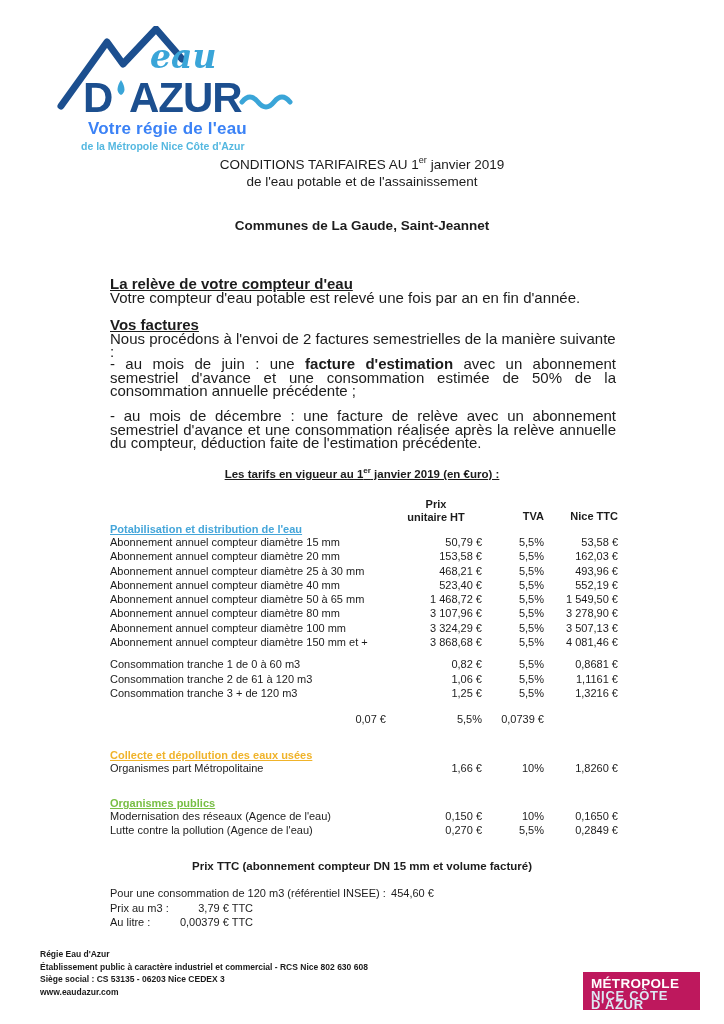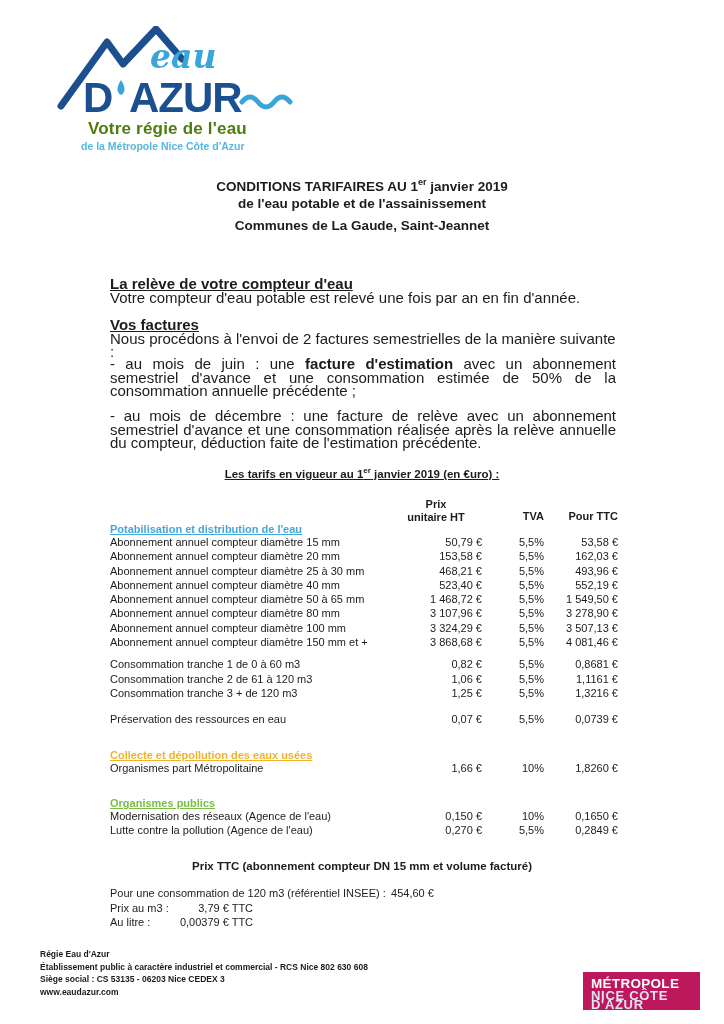--- a/index.html
+++ b/index.html
@@ -5,25 +5,25 @@
   html,body{margin:0;padding:0;}
   body{
     width:724px;height:1024px;position:relative;background:#ffffff;
     font-family:"Liberation Sans", sans-serif;color:#1c1c1c;overflow:hidden;
   }
   .abs{position:absolute;}
 
   
   .logo{left:55px;top:26px;width:250px;}
   .logo svg{display:block;}
-  .tagline1{font-size:17px;font-weight:bold;color:#4d7c0f;margin:1px 0 0 33px;letter-spacing:.2px;}
+  .tagline1{font-size:17px;font-weight:bold;color:#3b82f6;margin:1px 0 0 33px;letter-spacing:.2px;}
   .tagline2{font-size:10.5px;font-weight:bold;color:#55b8e0;margin:1px 0 0 26px;}
 
   
-  .title{left:0;right:0;top:152px;text-align:center;font-weight:bold;font-size:13.5px;line-height:17px;margin-top:22px;}
+  .title{left:0;right:0;top:152px;text-align:center;font-weight:normal;font-size:13.5px;line-height:17px;}
   .title sup{font-size:9px;}
   .communes{left:0;right:0;top:218px;text-align:center;font-weight:bold;font-size:13.5px;}
 
   
   .content{left:110px;width:506px;font-size:15px;line-height:13.5px;}
   .p-heading{font-weight:bold;text-decoration:underline;}
   .just{text-align:justify;}
   #releve{top:277px;} #factures{top:318px;} #para-juin{top:357px;} #para-dec{top:409px;}
 
   
@@ -104,21 +104,21 @@
 
 <div class="abs table">
 
   <div class="trow thead">
     <div class="cell"></div>
     <div class="cell c-prix">
       <div>Prix</div>
       <div>unitaire HT</div>
     </div>
     <div class="cell num c-end">TVA</div>
-    <div class="cell num c-end">Pour TTC</div>
+    <div class="cell num c-end">Nice TTC</div>
   </div>
 
   <div class="g-heading h-potable">Potabilisation et distribution de l'eau</div>
 
   <div class="trow">
     <div class="cell">Abonnement annuel compteur diamètre 15 mm</div>
     <div class="cell num">50,79 €</div>
     <div class="cell num">5,5%</div>
     <div class="cell num">53,58 €</div>
   </div>
@@ -182,21 +182,20 @@
   <div class="trow">
     <div class="cell">Consommation tranche 3 + de 120 m3</div>
     <div class="cell num">1,25 €</div>
     <div class="cell num">5,5%</div>
     <div class="cell num">1,3216 €</div>
   </div>
 
   <div class="sp-md"></div>
 
   <div class="trow">
-    <div class="cell">Préservation des ressources en eau</div>
     <div class="cell num">0,07 €</div>
     <div class="cell num">5,5%</div>
     <div class="cell num">0,0739 €</div>
   </div>
 
   <div class="sp-lg"></div>
 
   <div class="g-heading h-collecte">Collecte et dépollution des eaux usées</div>
   <div class="trow">
     <div class="cell">Organismes part Métropolitaine</div>

